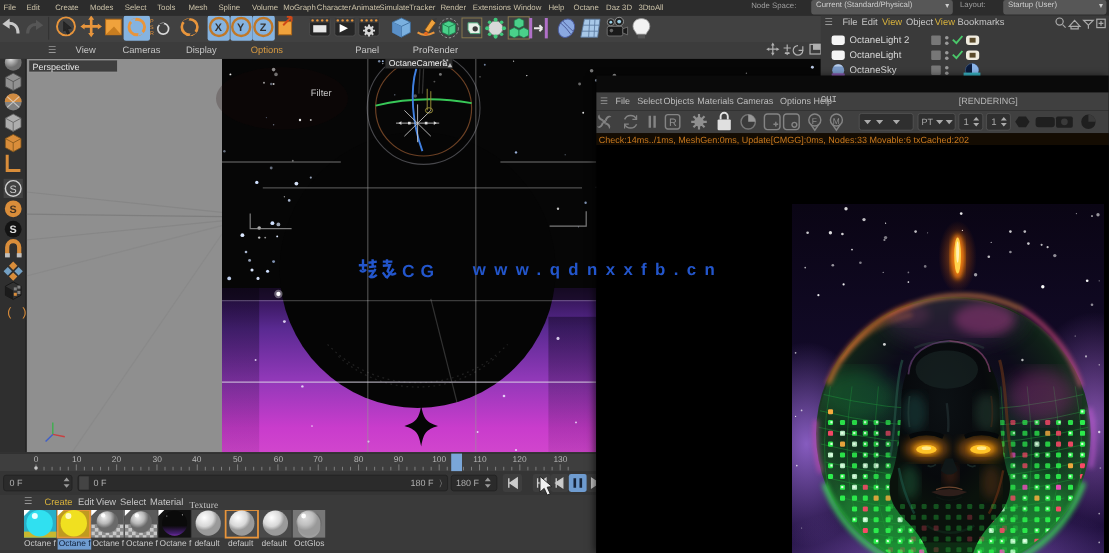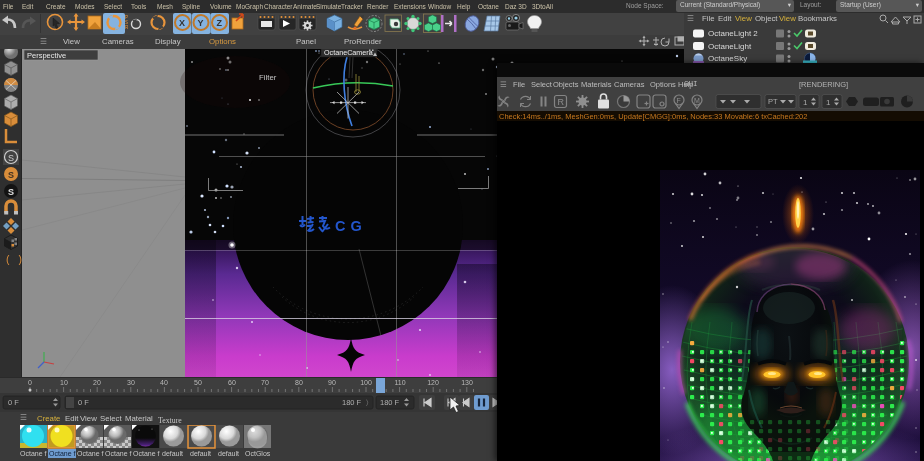--- a/index.html
+++ b/index.html
@@ -1554,16 +1554,17 @@
 </div>
 <div class="abs" id="wm">
 <svg width="90" height="20" style="position:absolute;left:0;top:0">
 <g stroke="#2356cc" stroke-width="2" fill="none">
 <path d="M2 7 L9 7 M5.5 2 L5.5 11 M3 11 Q5.5 14 8 10.5"></path>
 <path d="M10 5 L17 4 M13.5 2 L13.5 8 M10.5 8.5 L16.5 8 M10 12 L16 11.5 M10.5 16 Q13 18.5 17 15 M16 10 L11 17.5"></path>
 <path d="M22 4 L30 4 M25.5 2 L25.5 6 M22 7.5 L28 7 L26 12 Q29 16.5 33 13.5 M22 13 L25 17 M31 10 L25 18"></path>
 </g>
 <text x="38" y="16.5" font-size="14.5" font-weight="bold" fill="#2356cc" font-family="Liberation Sans" letter-spacing="5">CG</text>
 </svg>
+<span style="position:absolute;left:97px;top:2px;letter-spacing:7px;">www.qdnxxfb.cn</span>
 </div>
 <svg class="abs" style="left:448px;top:396px;z-index:60" width="14" height="18">
       <path d="M2 1 L2 14 L5.5 11 L8 16.5 L10.5 15.5 L8 10 L12 9.5 Z" fill="#f0f0f0" stroke="#222" stroke-width="0.8"></path>
     </svg>
 </div>
 </body></html>

